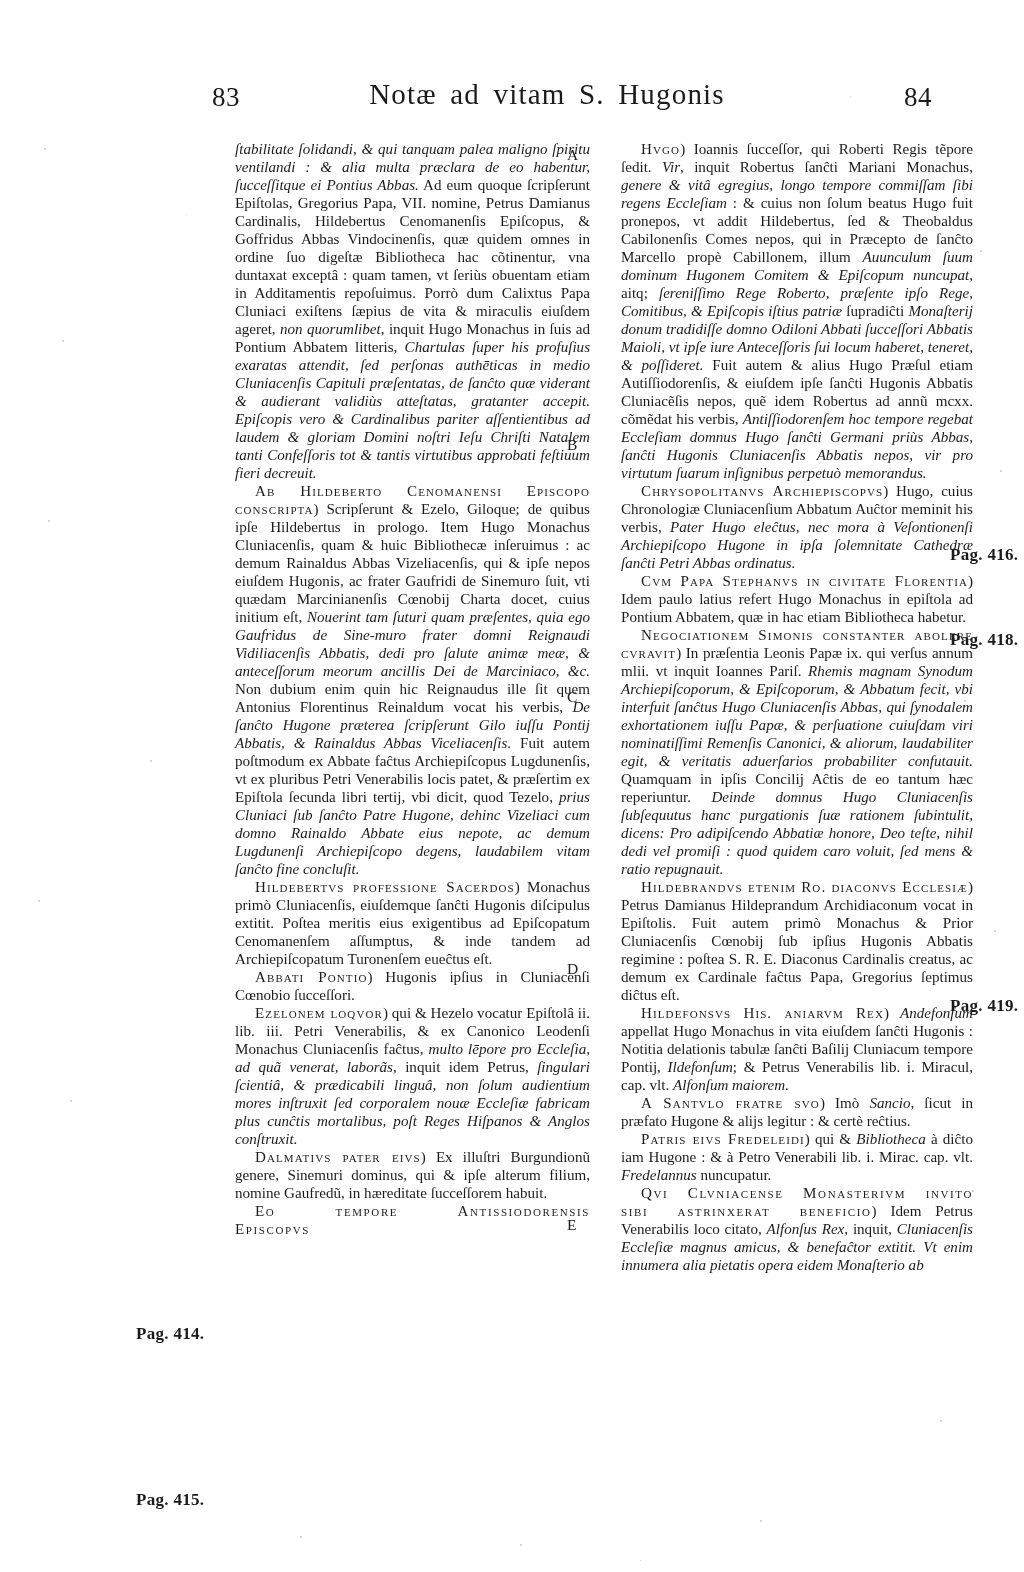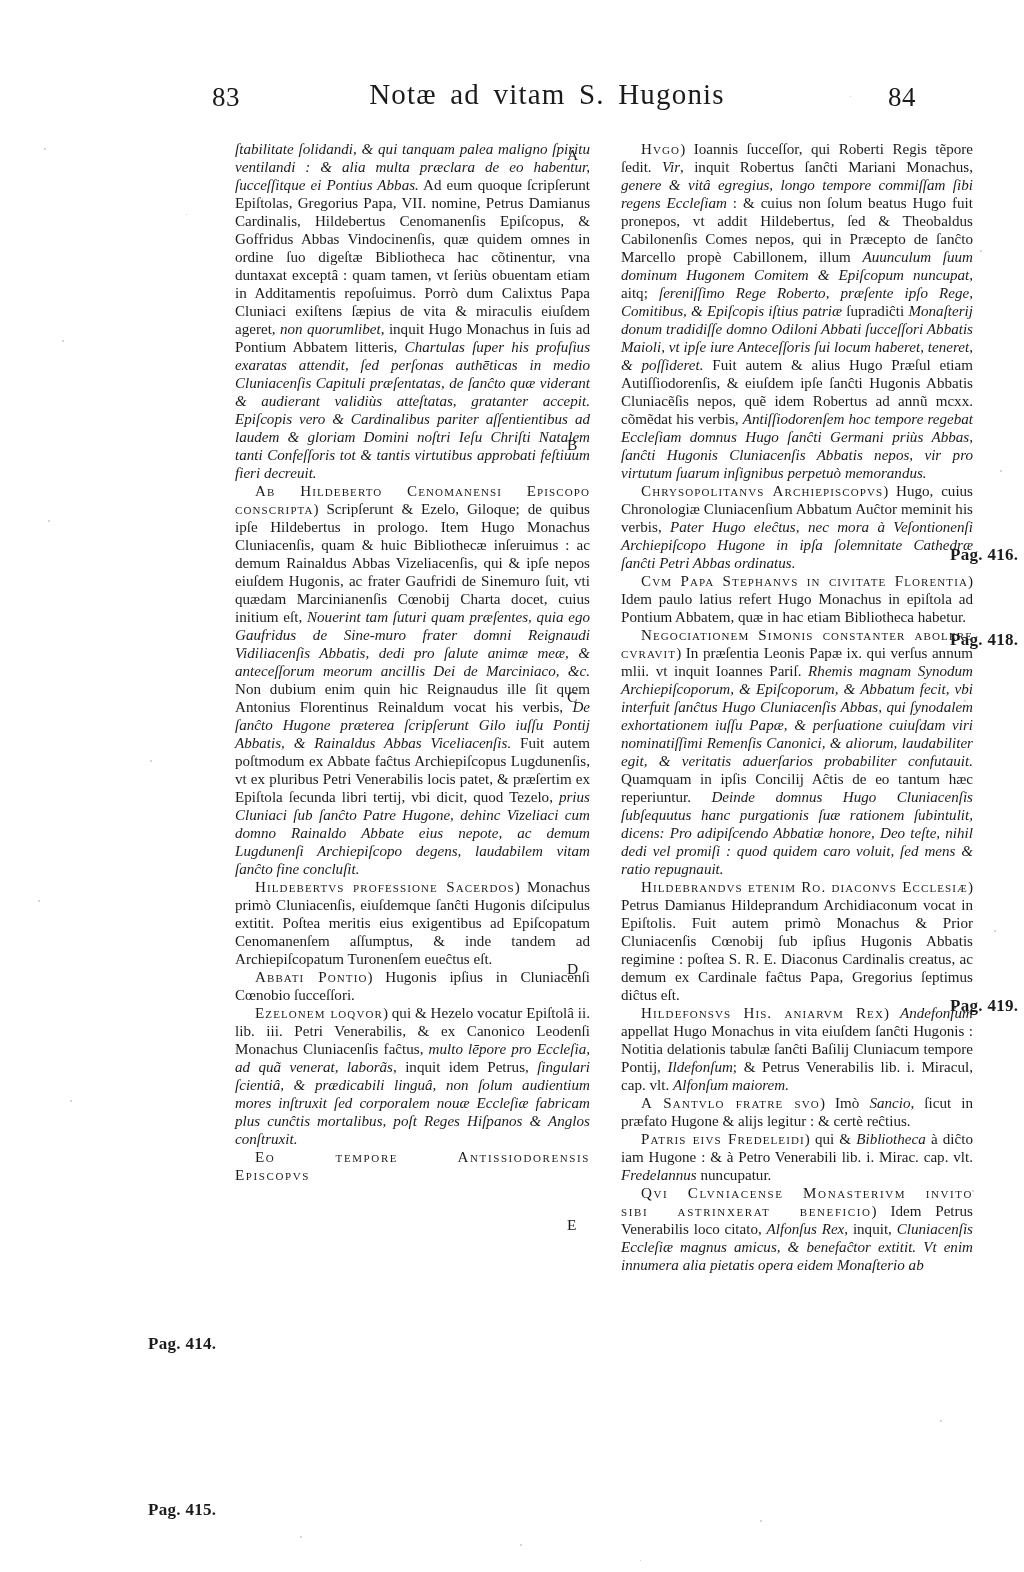--- a/index.html
+++ b/index.html
@@ -35,21 +35,21 @@
   }
   .folio-left {
     position: absolute;
     left: 72px;
     top: 4px;
     font-size: 27px;
     letter-spacing: .5px;
   }
   .folio-right {
     position: absolute;
-    right: 38px;
+    right: 22px;
     top: 4px;
     font-size: 27px;
     letter-spacing: .5px;
   }
   .head-title {
     position: absolute;
     left: 0;
     right: 0;
     top: 0;
     text-align: center;
@@ -105,39 +105,40 @@
   }
 
   
   .marg-ref {
     position: absolute;
     font-size: 17px;
     white-space: nowrap;
     letter-spacing: .3px;
     font-weight: bold;
   }
-  .marg-ref.left  { left: 148px; margin-top: 10px; }
+  .marg-ref.left  { left: 136px; }
   .marg-ref.right { left: 950px; }
 </style>
 </head>
 <body>
 
 <div class="runninghead">
   <div class="folio-left">83</div>
   <div class="head-title">Notæ ad vitam S. Hugonis</div>
   <div class="folio-right">84</div>
 </div>
 
 <div class="page-body">
   <div class="col col-left" id="col-left">
       <p class="par flush"><span class="italic">ſtabilitate ſolidandi, &amp; qui tanquam palea maligno ſpiritu ventilandi : &amp; alia multa præclara de eo habentur, ſucceſſitque ei Pontius Abbas.</span><span class="roman"> Ad eum quoque ſcripſerunt Epiſtolas, Gregorius Papa, VII. nomine, Petrus Damianus Cardinalis, Hildebertus Cenomanenſis Epiſcopus, &amp; Goffridus Abbas Vindocinenſis, quæ quidem omnes in ordine ſuo digeſtæ Bibliotheca hac cõtinentur, vna duntaxat exceptâ : quam tamen, vt ſeriùs obuentam etiam in Additamentis repoſuimus. Porrò dum Calixtus Papa Cluniaci exiſtens ſæpius de vita &amp; miraculis eiuſdem ageret, </span><span class="italic">non quorumlibet</span><span class="roman">, inquit Hugo Monachus in ſuis ad Pontium Abbatem litteris, </span><span class="italic">Chartulas ſuper his profuſius exaratas attendit, ſed perſonas authēticas in medio Cluniacenſis Capituli præſentatas, de ſanĉto quæ viderant &amp; audierant validiùs atteſtatas, gratanter accepit. Epiſcopis vero &amp; Cardinalibus pariter aſſentientibus ad laudem &amp; gloriam Domini noſtri Ieſu Chriſti Natalem tanti Confeſſoris tot &amp; tantis virtutibus approbati feſtiuum fieri decreuit.</span></p>
       <p class="par"><span class="lemma">Ab Hildeberto Cenomanensi Episcopo conscripta</span><span class="roman">) Scripſerunt &amp; Ezelo, Giloque; de quibus ipſe Hildebertus in prologo. Item Hugo Monachus Cluniacenſis, quam &amp; huic Bibliothecæ inſeruimus : ac demum Rainaldus Abbas Vizeliacenſis, qui &amp; ipſe nepos eiuſdem Hugonis, ac frater Gaufridi de Sinemuro ſuit, vti quædam Marcinianenſis Cœnobij Charta docet, cuius initium eſt, </span><span class="italic">Nouerint tam ſuturi quam præſentes, quia ego Gaufridus de Sine-muro frater domni Reignaudi Vidiliacenſis Abbatis, dedi pro ſalute animæ meæ, &amp; anteceſſorum meorum ancillis Dei de Marciniaco, &amp;c.</span><span class="roman"> Non dubium enim quin hic Reignaudus ille ſit quem Antonius Florentinus Reinaldum vocat his verbis, </span><span class="italic">De ſanĉto Hugone præterea ſcripſerunt Gilo iuſſu Pontij Abbatis, &amp; Rainaldus Abbas Viceliacenſis.</span><span class="roman"> Fuit autem poſtmodum ex Abbate faĉtus Archiepiſcopus Lugdunenſis, vt ex pluribus Petri Venerabilis locis patet, &amp; præſertim ex Epiſtola ſecunda libri tertij, vbi dicit, quod Tezelo, </span><span class="italic">prius Cluniaci ſub ſanĉto Patre Hugone, dehinc Vizeliaci cum domno Rainaldo Abbate eius nepote, ac demum Lugdunenſi Archiepiſcopo degens, laudabilem vitam ſanĉto fine concluſit.</span></p>
       <p class="par"><span class="lemma">Hildebertvs professione Sacerdos</span><span class="roman">) Monachus primò Cluniacenſis, eiuſdemque ſanĉti Hugonis diſcipulus extitit. Poſtea meritis eius exigentibus ad Epiſcopatum Cenomanenſem aſſumptus, &amp; inde tandem ad Archiepiſcopatum Turonenſem eueĉtus eſt.</span></p>
       <p class="par"><span class="lemma">Abbati Pontio</span><span class="roman">) Hugonis ipſius in Cluniacenſi Cœnobio ſucceſſori.</span></p>
       <p class="par"><span class="lemma">Ezelonem loqvor</span><span class="roman">) qui &amp; Hezelo vocatur Epiſtolâ ii. lib. iii. Petri Venerabilis, &amp; ex Canonico Leodenſi Monachus Cluniacenſis faĉtus, </span><span class="italic">multo lēpore pro Eccleſia, ad quã venerat, laborãs</span><span class="roman">, inquit idem Petrus, </span><span class="italic">ſingulari ſcientiâ, &amp; prædicabili linguâ, non ſolum audientium mores inſtruxit ſed corporalem nouæ Eccleſiæ fabricam plus cunĉtis mortalibus, poſt Reges Hiſpanos &amp; Anglos conſtruxit.</span></p>
+      <p class="par"><span class="lemma">Dalmativs pater eivs</span><span class="roman">) Ex illuſtri Burgundionũ genere, Sinemuri dominus, qui &amp; ipſe alterum filium, nomine Gaufredũ, in hæreditate ſucceſſorem habuit.</span></p>
       <p class="par"><span class="lemma xwide">Eo tempore Antissiodorensis Episcopvs</span></p>
     </div>
   <div class="col col-right" id="col-right">
       <p class="par"><span class="lemma">Hvgo</span><span class="roman">) Ioannis ſucceſſor, qui Roberti Regis tẽpore ſedit. </span><span class="italic">Vir</span><span class="roman">, inquit Robertus ſanĉti Mariani Monachus, </span><span class="italic">genere &amp; vitâ egregius, longo tempore commiſſam ſibi regens Eccleſiam</span><span class="roman"> : &amp; cuius non ſolum beatus Hugo fuit pronepos, vt addit Hildebertus, ſed &amp; Theobaldus Cabilonenſis Comes nepos, qui in Præcepto de ſanĉto Marcello propè Cabillonem, illum </span><span class="italic">Auunculum ſuum dominum Hugonem Comitem &amp; Epiſcopum nuncupat</span><span class="roman">, aitq; </span><span class="italic">ſereniſſimo Rege Roberto, præſente ipſo Rege, Comitibus, &amp; Epiſcopis iſtius patriæ</span><span class="roman"> ſupradiĉti </span><span class="italic">Monaſterij donum tradidiſſe domno Odiloni Abbati ſucceſſori Abbatis Maioli, vt ipſe iure Anteceſſoris ſui locum haberet, teneret, &amp; poſſideret.</span><span class="roman"> Fuit autem &amp; alius Hugo Præſul etiam Autiſſiodorenſis, &amp; eiuſdem ipſe ſanĉti Hugonis Abbatis Cluniacẽſis nepos, quẽ idem Robertus ad annũ mcxx. cõmẽdat his verbis, </span><span class="italic">Antiſſiodorenſem hoc tempore regebat Eccleſiam domnus Hugo ſanĉti Germani priùs Abbas, ſanĉti Hugonis Cluniacenſis Abbatis nepos, vir pro virtutum ſuarum inſignibus perpetuò memorandus.</span></p>
       <p class="par"><span class="lemma">Chrysopolitanvs Archiepiscopvs</span><span class="roman">) Hugo, cuius Chronologiæ Cluniacenſium Abbatum Auĉtor meminit his verbis, </span><span class="italic">Pater Hugo eleĉtus, nec mora à Veſontionenſi Archiepiſcopo Hugone in ipſa ſolemnitate Cathedræ ſanĉti Petri Abbas ordinatus.</span></p>
       <p class="par"><span class="lemma">Cvm Papa Stephanvs in civitate Florentia</span><span class="roman">) Idem paulo latius refert Hugo Monachus in epiſtola ad Pontium Abbatem, quæ in hac etiam Bibliotheca habetur.</span></p>
       <p class="par"><span class="lemma">Negociationem Simonis constanter abolere cvravit</span><span class="roman">) In præſentia Leonis Papæ ix. qui verſus annum mlii. vt inquit Ioannes Pariſ. </span><span class="italic">Rhemis magnam Synodum Archiepiſcoporum, &amp; Epiſcoporum, &amp; Abbatum fecit, vbi interfuit ſanĉtus Hugo Cluniacenſis Abbas, qui ſynodalem exhortationem iuſſu Papæ, &amp; perſuatione cuiuſdam viri nominatiſſimi Remenſis Canonici, &amp; aliorum, laudabiliter egit, &amp; veritatis aduerſarios probabiliter confutauit.</span><span class="roman"> Quamquam in ipſis Concilij Aĉtis de eo tantum hæc reperiuntur. </span><span class="italic">Deinde domnus Hugo Cluniacenſis ſubſequutus hanc purgationis ſuæ rationem ſubintulit, dicens: Pro adipiſcendo Abbatiæ honore, Deo teſte, nihil dedi vel promiſi : quod quidem caro voluit, ſed mens &amp; ratio repugnauit.</span></p>
       <p class="par"><span class="lemma">Hildebrandvs etenim Ro. diaconvs Ecclesiæ</span><span class="roman">) Petrus Damianus Hildeprandum Archidiaconum vocat in Epiſtolis. Fuit autem primò Monachus &amp; Prior Cluniacenſis Cœnobij ſub ipſius Hugonis Abbatis regimine : poſtea S. R. E. Diaconus Cardinalis creatus, ac demum ex Cardinale faĉtus Papa, Gregorius ſeptimus diĉtus eſt.</span></p>
       <p class="par"><span class="lemma">Hildefonsvs His. aniarvm Rex</span><span class="roman">) </span><span class="italic">Andefonſum</span><span class="roman"> appellat Hugo Monachus in vita eiuſdem ſanĉti Hugonis : Notitia delationis tabulæ ſanĉti Baſilij Cluniacum tempore Pontij, </span><span class="italic">Ildefonſum</span><span class="roman">; &amp; Petrus Venerabilis lib. i. Miracul, cap. vlt. </span><span class="italic">Alfonſum maiorem.</span></p>
       <p class="par"><span class="lemma">A Santvlo fratre svo</span><span class="roman">) Imò </span><span class="italic">Sancio</span><span class="roman">, ſicut in præfato Hugone &amp; alijs legitur : &amp; certè reĉtius.</span></p>

